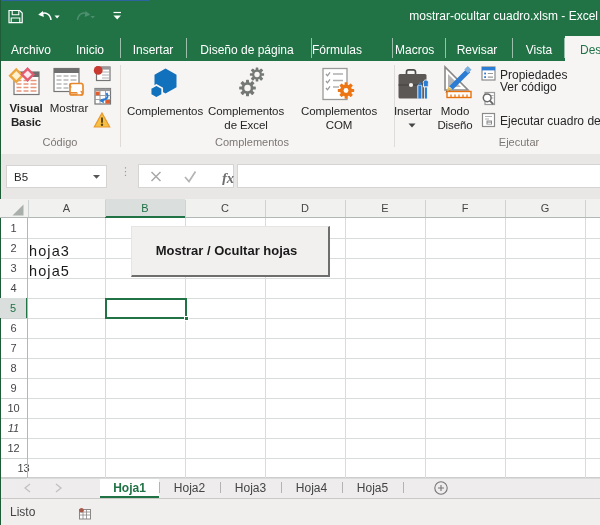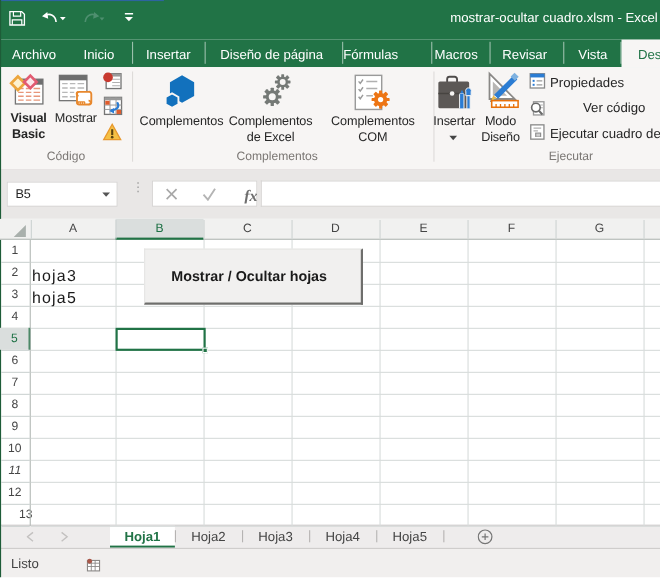--- a/index.html
+++ b/index.html
@@ -95,21 +95,21 @@
 <div class="grplabel" style="left:469px;width:100px;">Ejecutar</div>
 
 <div class="biglabel" style="left:0px;top:101px;width:52px;font-weight:bold;">Visual<br>Basic</div>
 <div class="biglabel" style="left:43px;top:101px;width:52px;">Mostrar</div>
 <div class="biglabel" style="left:125px;top:104px;width:80px;">Complementos</div>
 <div class="biglabel" style="left:206px;top:104px;width:80px;">Complementos<br>de Excel</div>
 <div class="biglabel" style="left:299px;top:104px;width:80px;">Complementos<br>COM</div>
 <div class="biglabel" style="left:387px;top:104px;width:52px;">Insertar</div>
 <div class="biglabel" style="left:429px;top:104px;width:52px;">Modo<br>Diseño</div>
 <div class="smalllabel" style="left:500px;top:68px;">Propiedades</div>
-<div class="smalllabel" style="left:500px;top:91px;margin-left:30px;">Ver código</div>
+<div class="smalllabel" style="left:500px;top:80px;">Ver código</div>
 <div class="smalllabel" style="left:500px;top:114px;">Ejecutar cuadro de</div>
 
 <svg class="abs" style="left:0;top:61px" width="600" height="93" viewBox="0 0 600 93" id="ribicons">
 
   <g>
     <rect x="14" y="11" width="25" height="22.5" fill="#fff" stroke="#757575" stroke-width="1.2"></rect>
     <rect x="14" y="11" width="25" height="5" fill="#6e6e6e"></rect>
     <g stroke="#e8967a" stroke-width="1.3">
       <path d="M16.5 19.5h5 M23.5 19.5h5 M30.5 19.5h6 M16.5 23h5 M23.5 23h5 M30.5 23h6 M16.5 26.5h5 M23.5 26.5h5 M30.5 26.5h6 M16.5 30h5 M23.5 30h5 M30.5 30h6"></path>
     </g>

